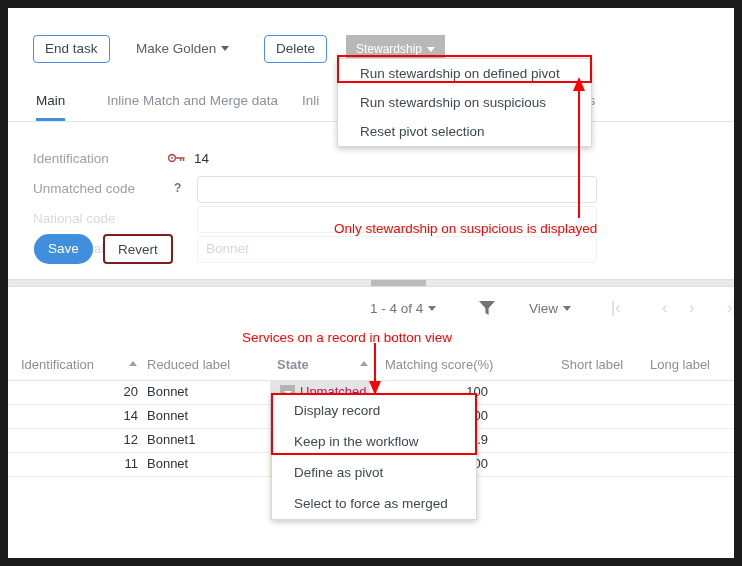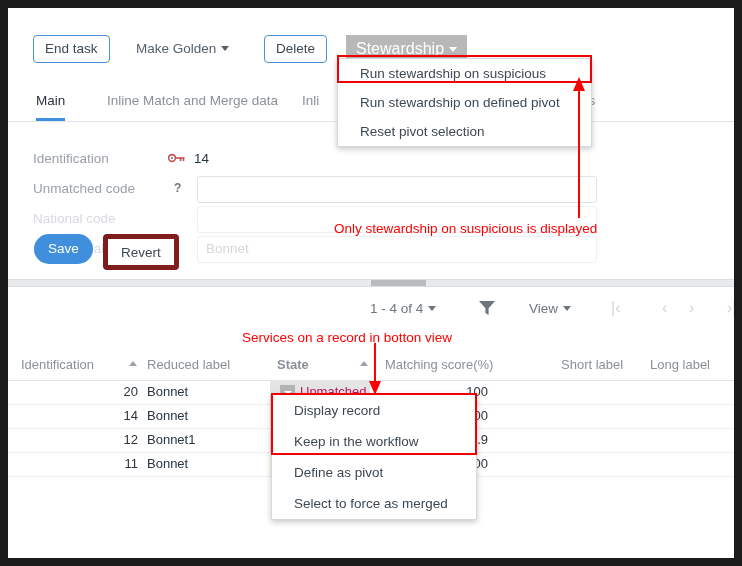--- a/index.html
+++ b/index.html
@@ -46,21 +46,21 @@
     font-size: 13.5px;
     cursor: pointer;
     white-space: nowrap;
   }
   .btn-active {
     position: absolute;
     height: 28px;
     line-height: 28px;
     background: #b8b8b8;
     color: #ffffff;
-    font-size: 16px;
+    font-size: 12px;
     padding: 0 10px;
     cursor: pointer;
     white-space: nowrap;
   }
   .caret {
     display: inline-block;
     width: 0; height: 0;
     border-left: 4.5px solid transparent;
     border-right: 4.5px solid transparent;
     border-top: 5px solid currentColor;
@@ -134,25 +134,25 @@
     line-height: 30px;
     padding: 0 14px;
     background: #3f8fdd;
     color: #fff;
     font-size: 13.5px;
     border-radius: 4px;
     cursor: pointer;
   }
   .btn-revert {
     position: absolute;
-    height: 36px;
+    height: 30px;
     line-height: 28px;
     padding: 0 13px;
     background: #fff;
-    border: 5px solid #7f1d1d;
+    border: 2px solid #7f1d1d;
     border-radius: 4px;
     color: #3d4852;
     font-size: 13.5px;
     cursor: pointer;
   }
 
   
   .splitter {
     position: absolute; left: 0; top: 271px;
     width: 726px; height: 8px;
@@ -399,22 +399,22 @@
       <div class="statecell" style="background:#f6f6da;">
         <div class="state-text"></div>
       </div>
       <div class="cell num" style="left:90px; width:40px;">11</div>
       <div class="cell" style="left:139px;">Bonnet</div>
       <div class="cell num" style="left:440px; width:40px;">100</div>
     </div>
   </div>
 
   <div class="menu" style="left:329px; top:50px; width:255px;">
+    <div class="menu-item" style="height:29px; line-height:29px;">Run stewardship on defined pivot</div>
     <div class="menu-item" style="height:29px; line-height:29px;">Run stewardship on suspicious</div>
-    <div class="menu-item" style="height:29px; line-height:29px;">Run stewardship on defined pivot</div>
     <div class="menu-item" style="height:29px; line-height:29px;">Reset pivot selection</div>
   </div>
 
   <div class="menu" style="left:263px; top:386px; width:206px;">
     <div class="menu-item" style="height:31px; line-height:31px;">Display record</div>
     <div class="menu-item" style="height:31px; line-height:31px;">Keep in the workflow</div>
     <div class="menu-item" style="height:31px; line-height:31px;">Define as pivot</div>
     <div class="menu-item" style="height:31px; line-height:31px;">Select to force as merged</div>
   </div>
 

